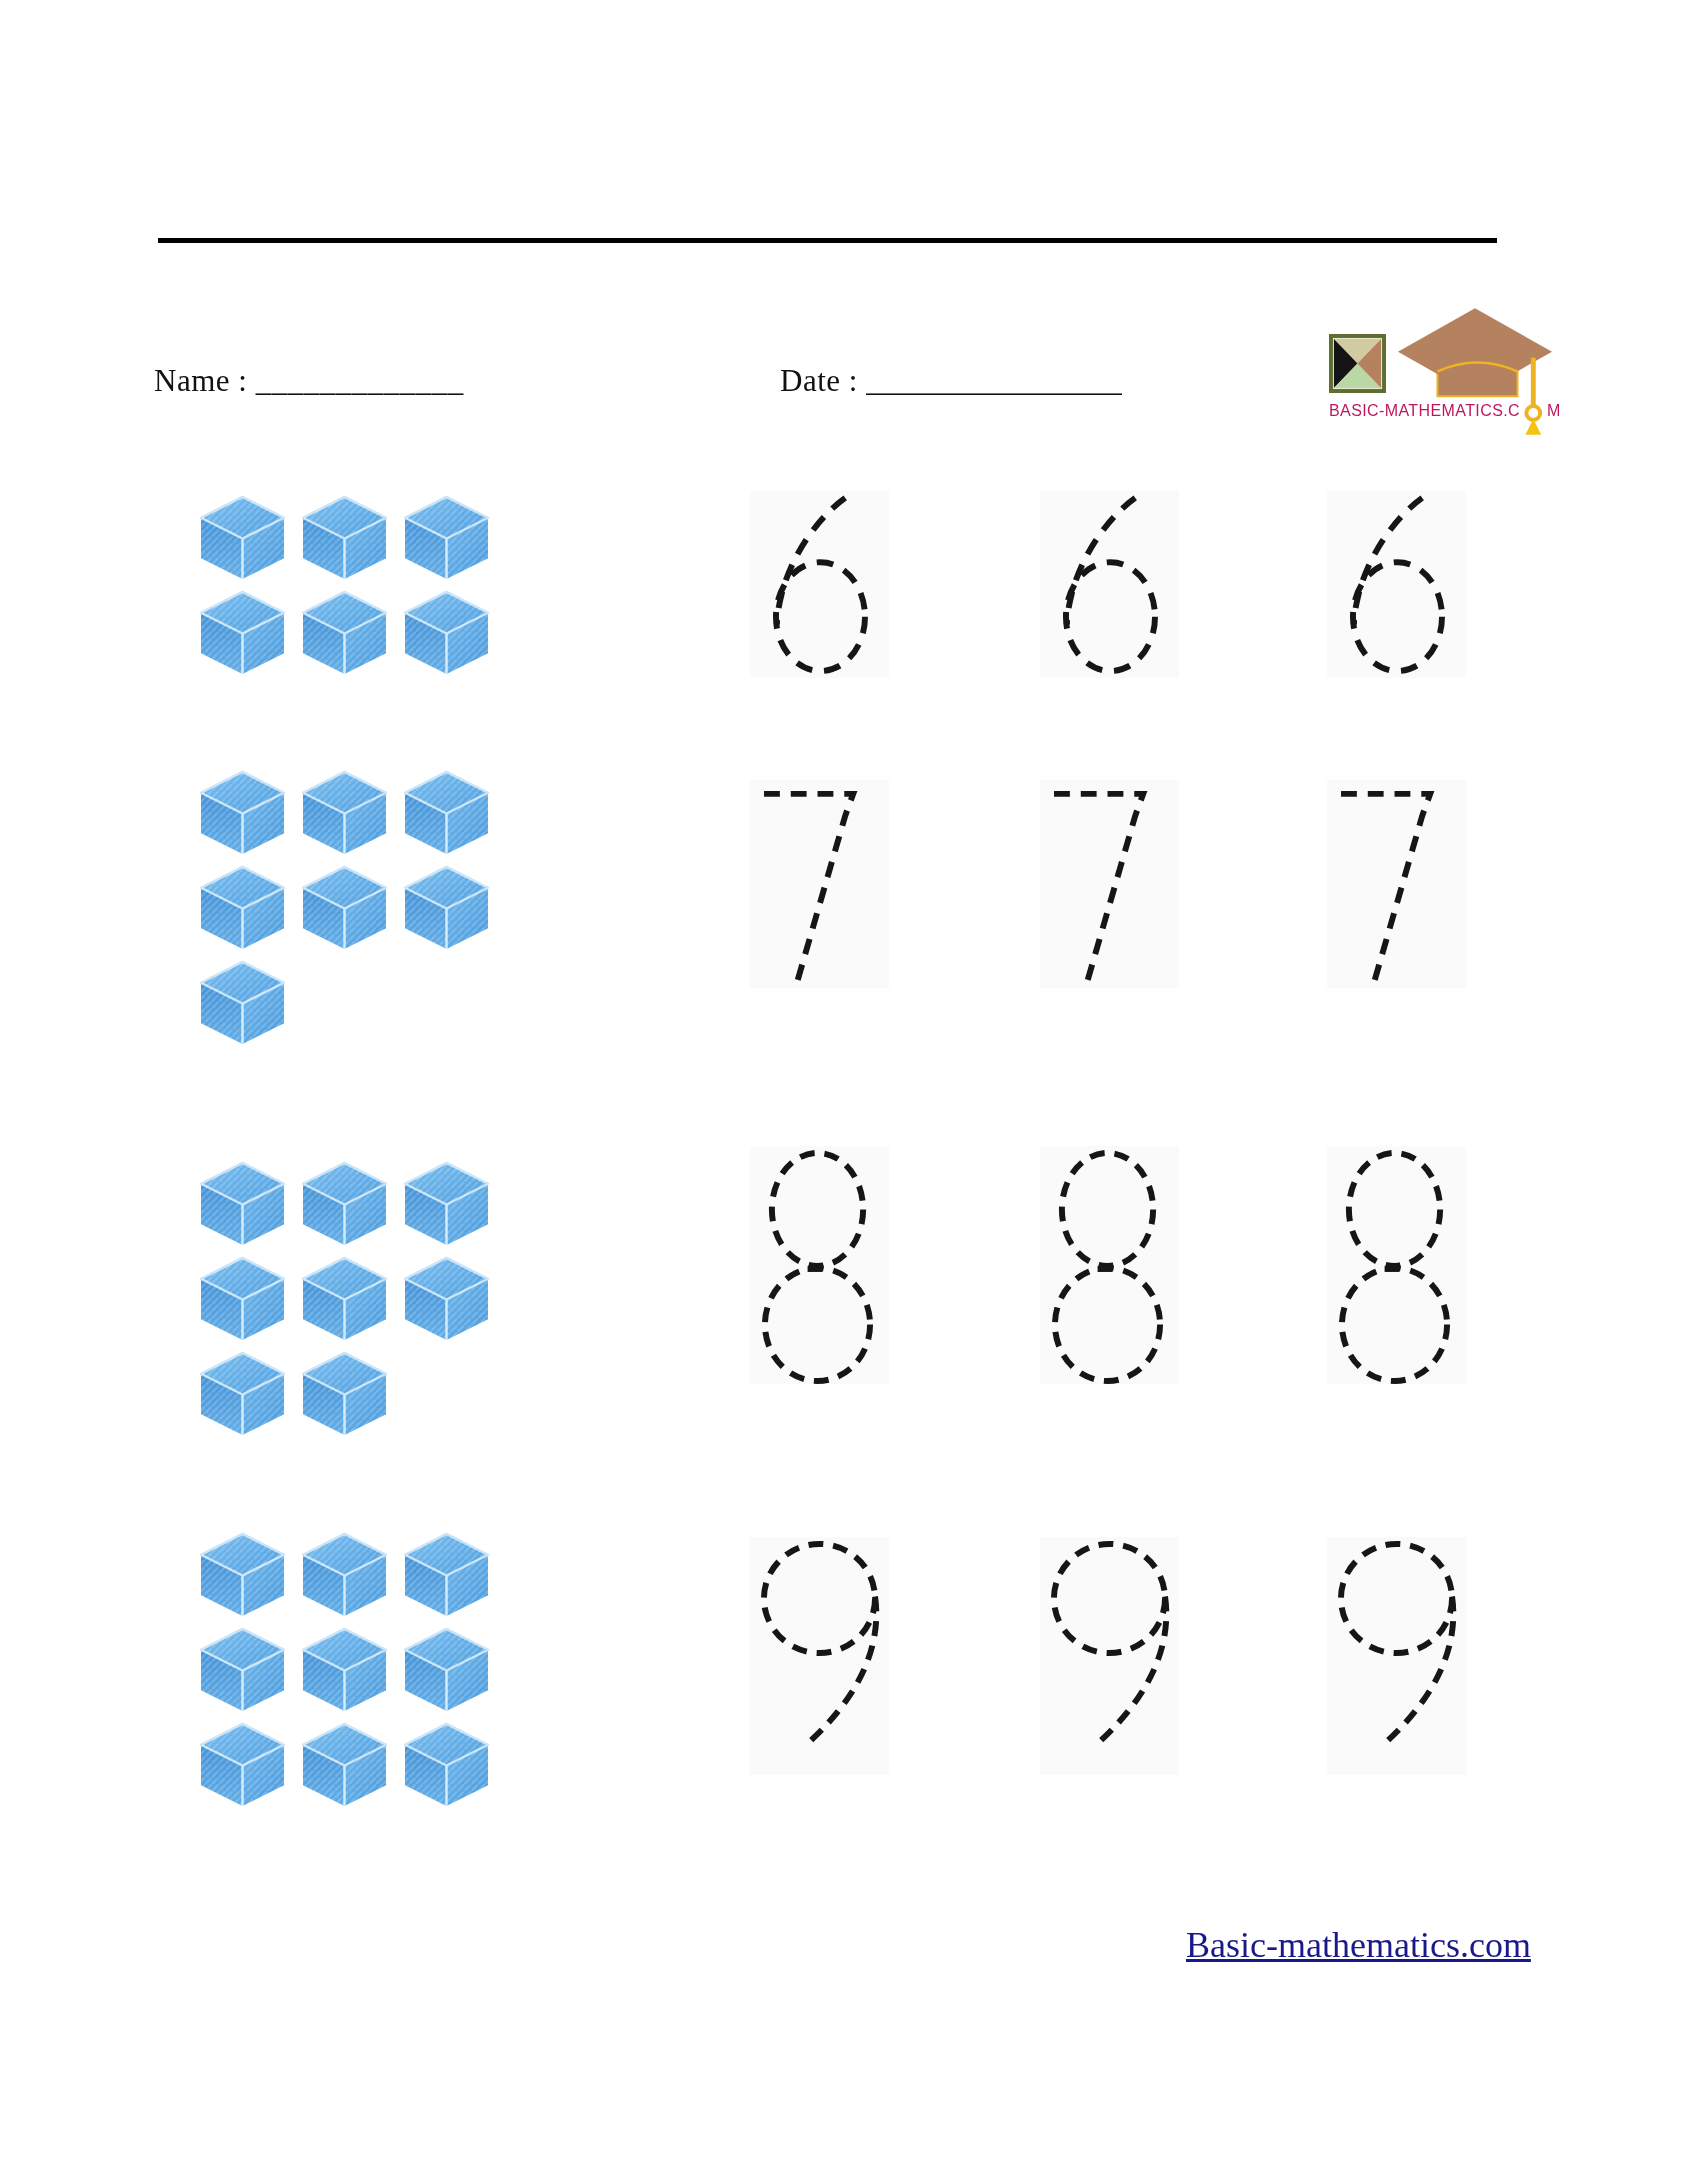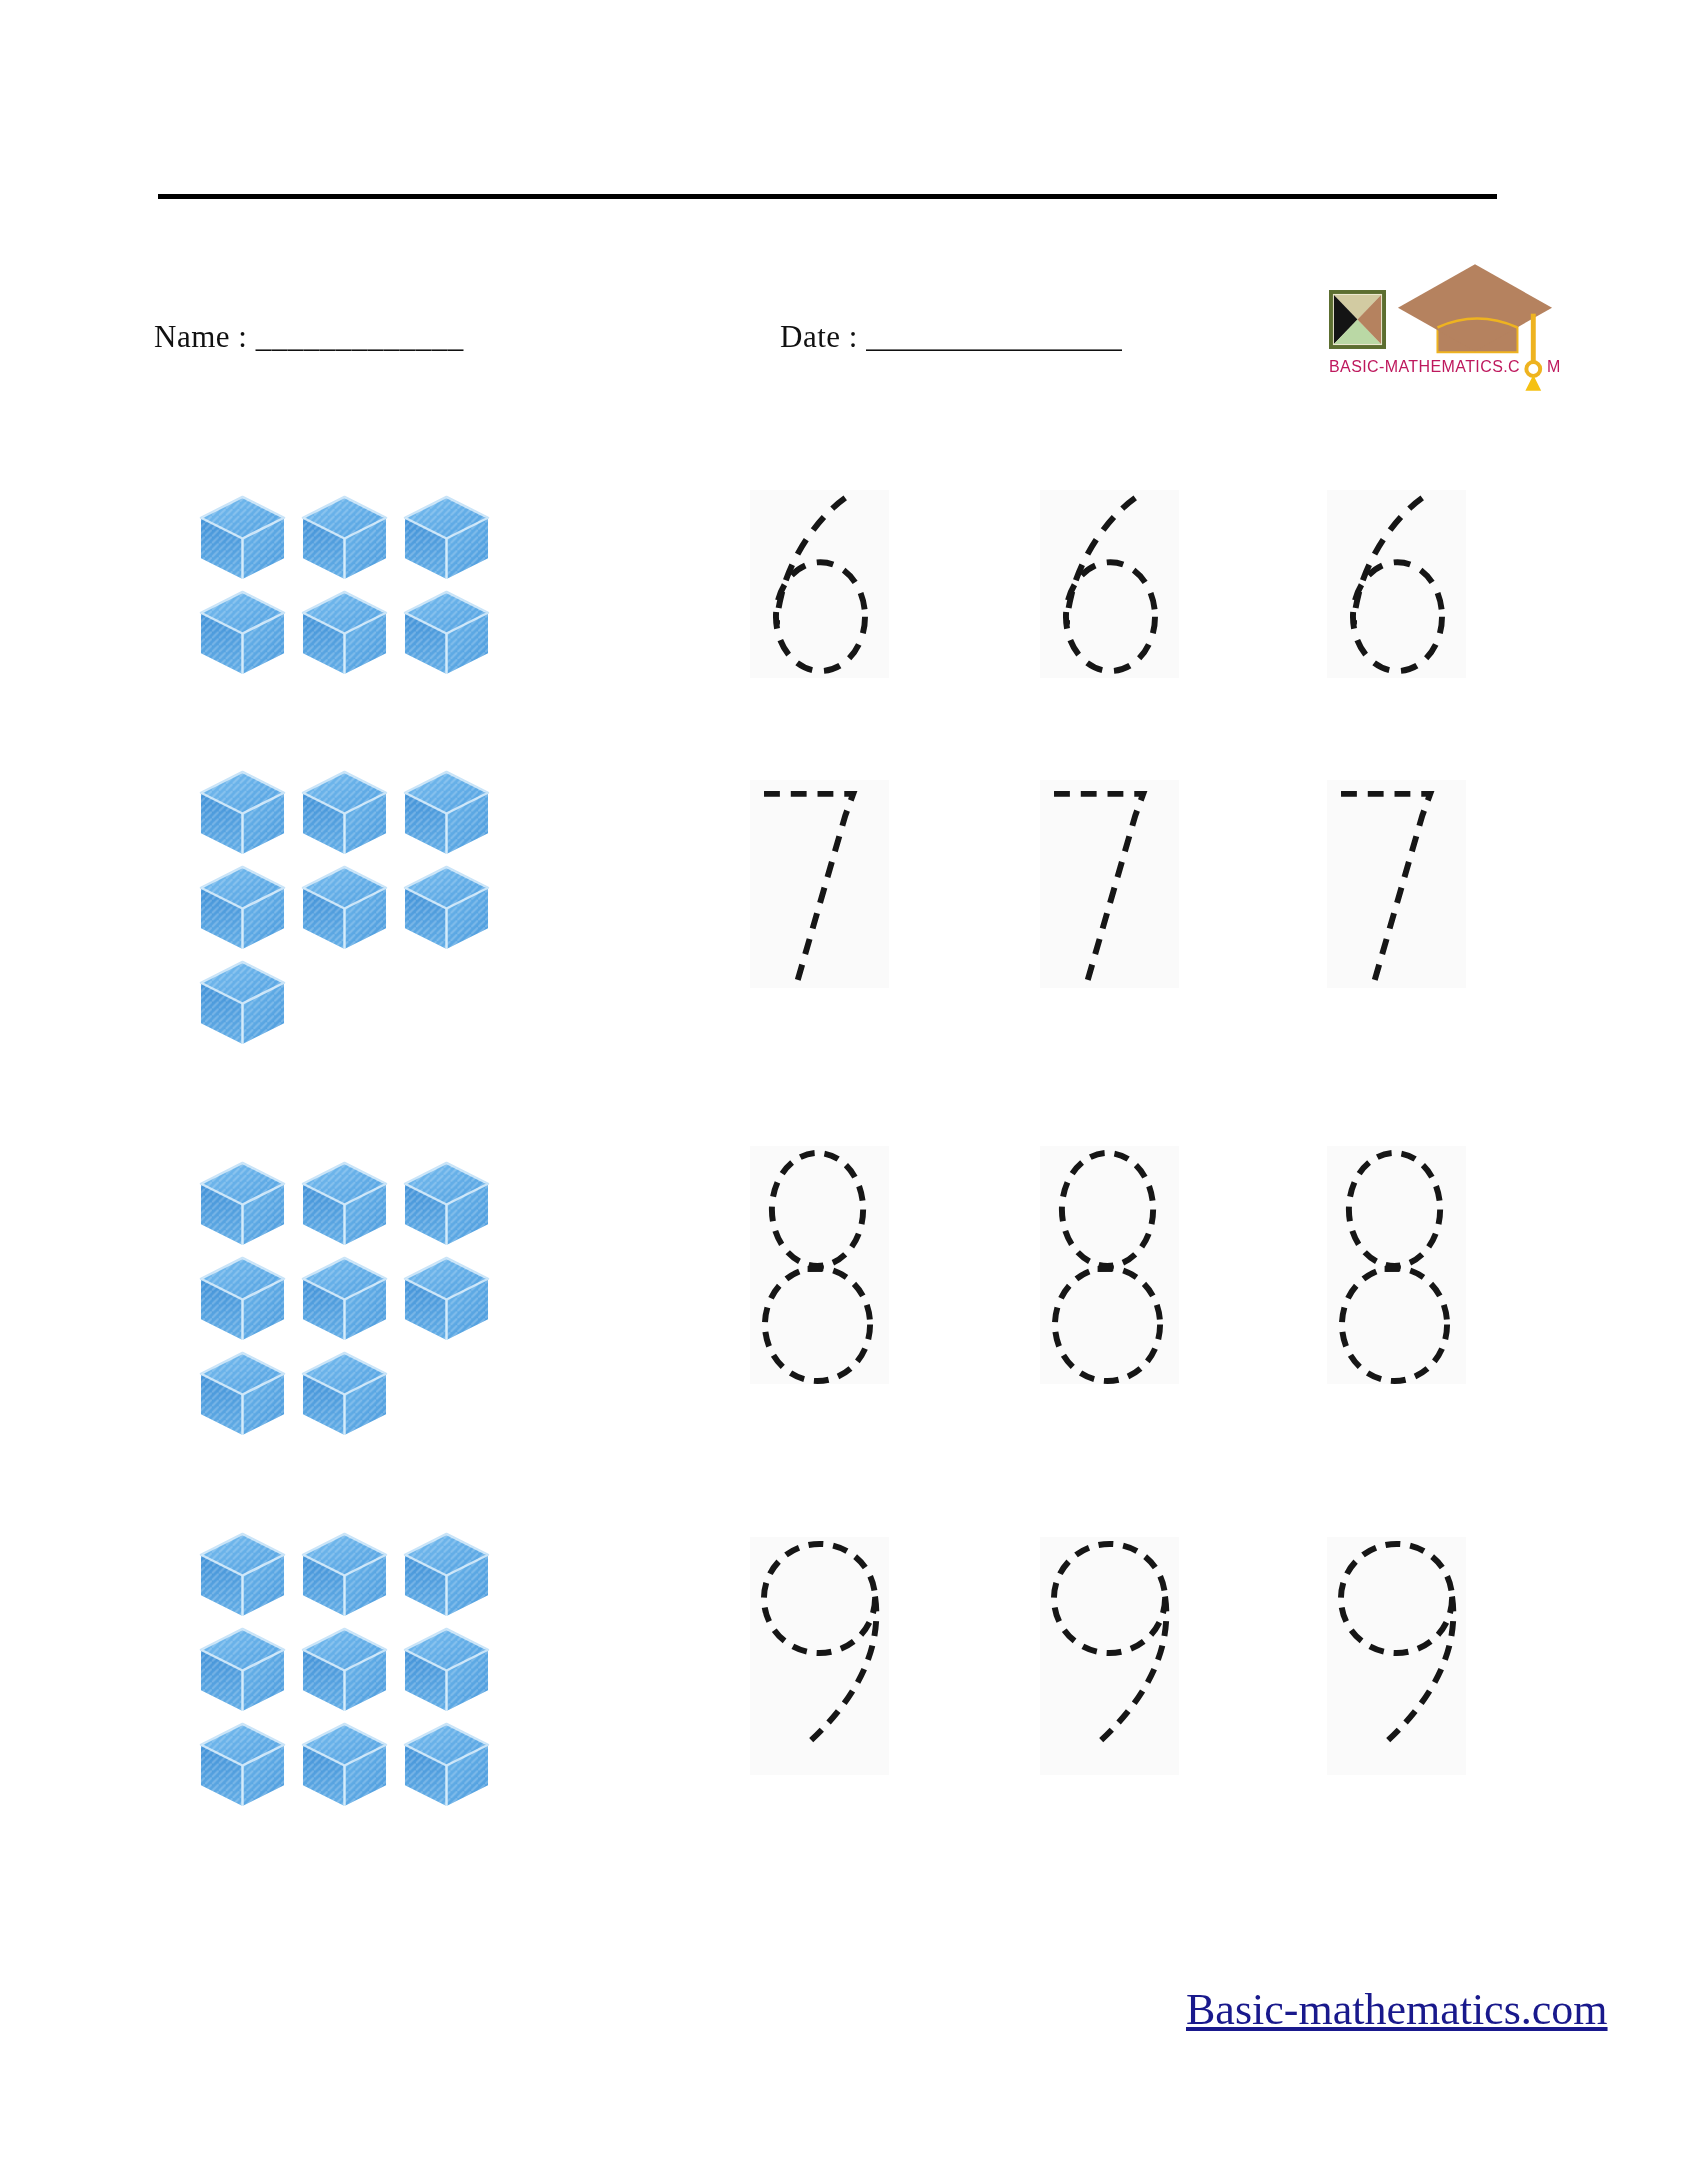--- a/index.html
+++ b/index.html
@@ -1,39 +1,39 @@
 <!DOCTYPE html>
 <html><head>
 <meta charset="utf-8">
 <style>
   html,body{margin:0;padding:0;}
   body{
     width:1683px;height:2178px;background:#ffffff;
     font-family:"Liberation Serif", serif;position:relative;overflow:hidden;
   }
   #stage{position:absolute;left:0;top:0;width:1683px;height:2178px;}
-  .abs{position:absolute;}
+  .abs{position:absolute;margin-top:44px;}
   .topline{left:158px;top:194px;width:1339px;height:5px;background:#000;}
   .fieldline{top:319px;font-size:31px;color:#111;letter-spacing:0.5px;white-space:pre;}
   .name{left:154px;}
   .date{left:780px;}
   .instruction{left:154px;top:388px;font-size:32px;color:#111;}
   
   .logo{left:1323px;top:257px;width:255px;height:139px;}
   .logo .sq{position:absolute;left:6px;top:33px;}
   .logo .cap{position:absolute;left:71px;top:5px;}
   .logo .brand{position:absolute;top:101px;font-family:"Liberation Sans",sans-serif;
     font-size:16px;color:#be185d;letter-spacing:0.4px;white-space:pre;}
   .logo .brand.b1{left:6px;}
   .logo .brand.b2{left:224px;}
   
   .cube{position:absolute;width:89px;height:86px;}
   .digit{position:absolute;width:139px;background:#fafafa;}
   .trace{fill:none;stroke:#161616;stroke-width:6;stroke-linecap:butt;}
-  .footer-link{left:1186px;top:1984px;font-size:44px;color:#19198c;
+  .footer-link{left:1186px;top:1880px;font-size:36px;color:#19198c;
     text-decoration:underline;cursor:pointer;}
 </style>
 </head>
 <body>
 
 <svg width="0" height="0" style="position:absolute" aria-hidden="true">
   <defs>
     <linearGradient id="topGrad" x1="0" y1="0" x2="1" y2="1">
       <stop offset="0" stop-color="#78bdef"></stop>
         <stop offset="1" stop-color="#4f9fe0"></stop>

